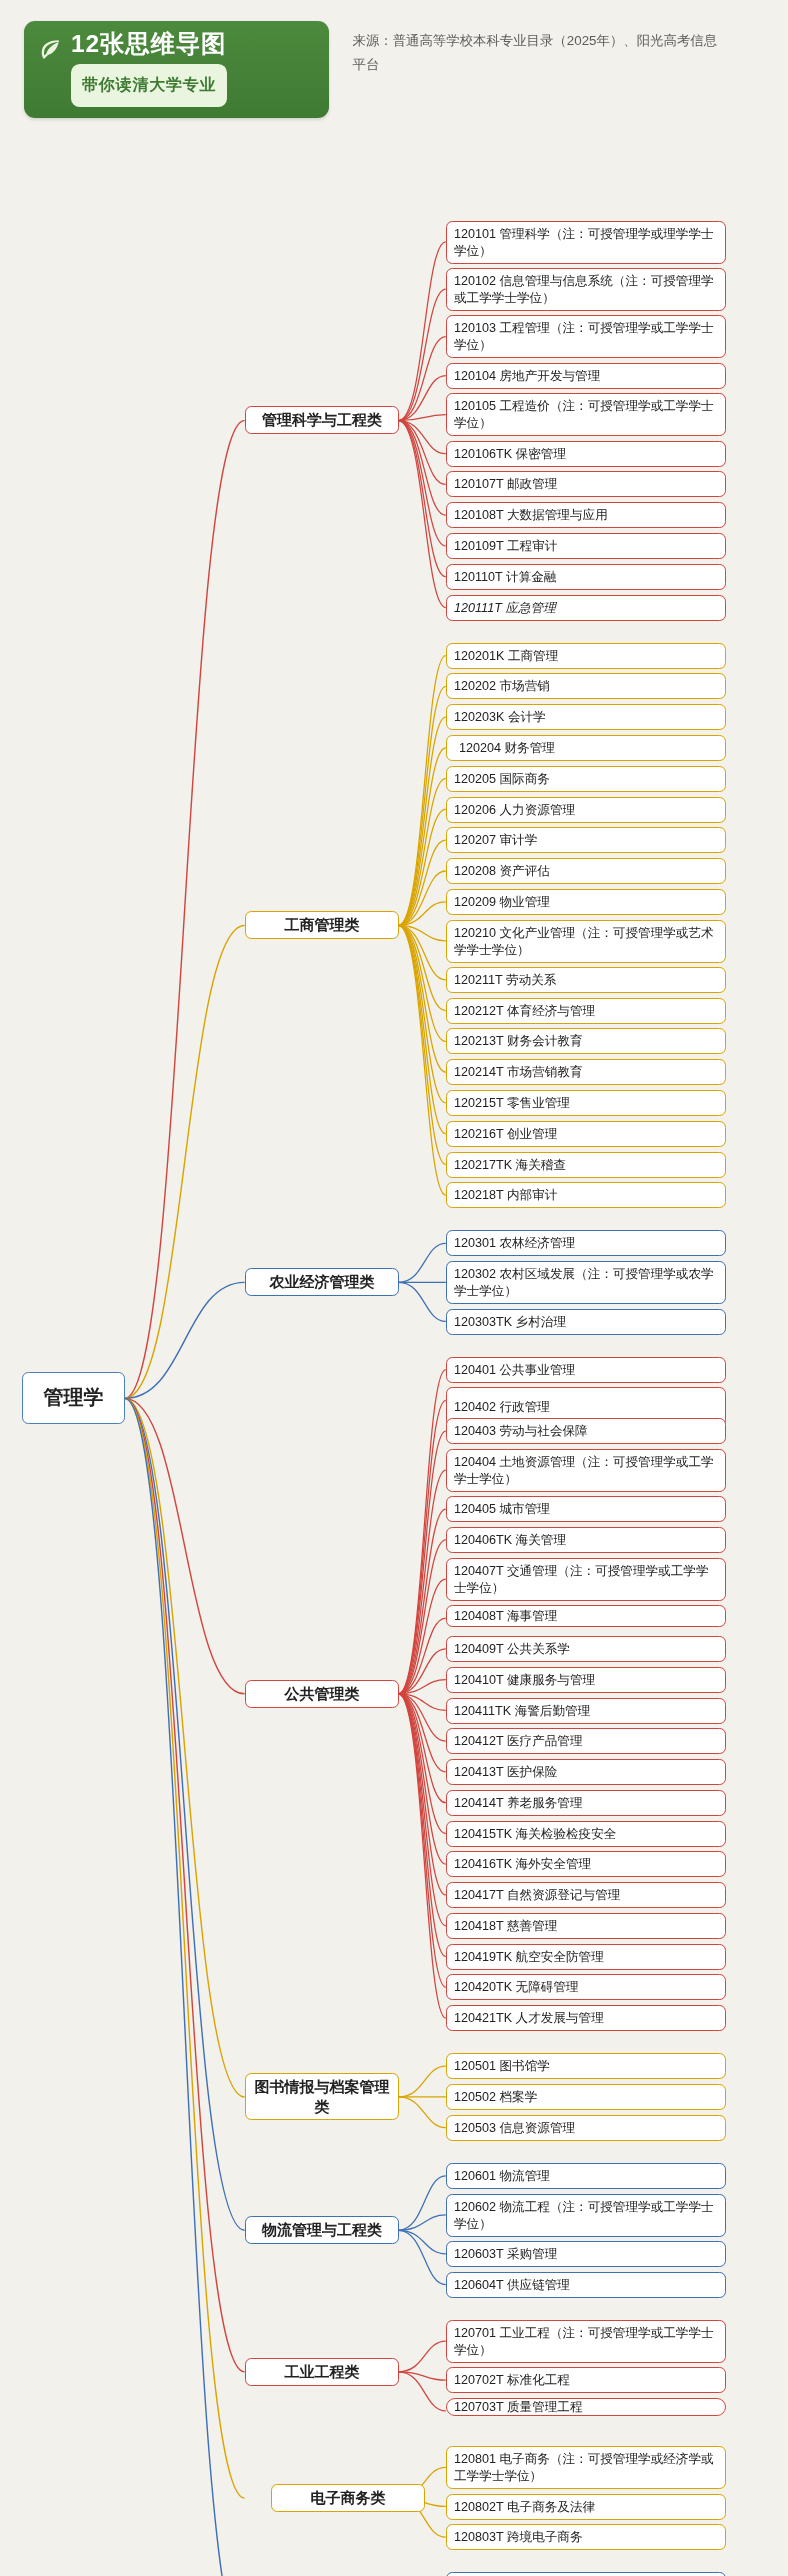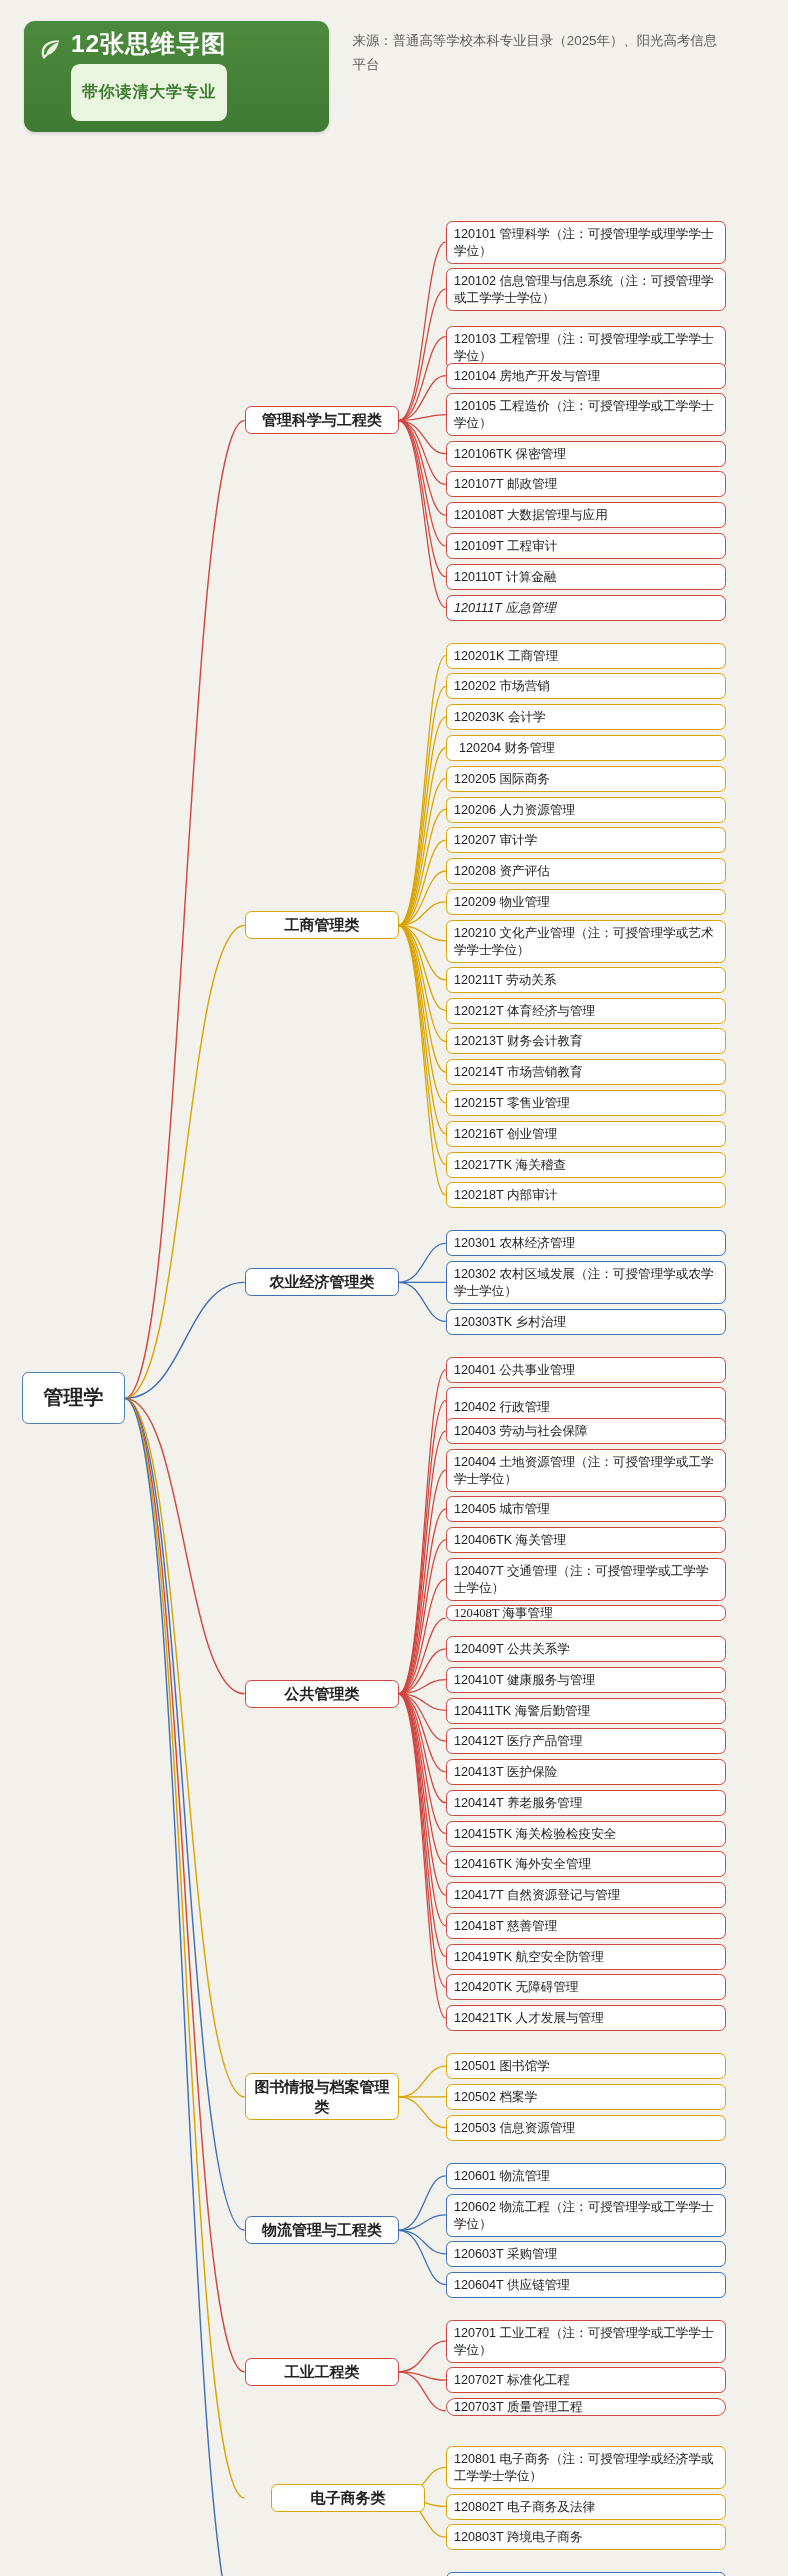--- a/index.html
+++ b/index.html
@@ -48,21 +48,21 @@
     line-height:28px;
   }
   .badge-line2{
     display:inline-block;
     margin-top:5.5px;
     background:#eaf5df;
     color:#3f7a33;
     font-size:16px;
     font-weight:bold;
     border-radius:8.7px;
-    padding:18px 11px;
+    padding:11px 11px;
     letter-spacing:0.8px;
   }
   .source{
     margin-left:24px;
     margin-top:8px;
     color:#5c5c5c;
     font-size:13.4px;
     line-height:24px;
     max-width:371px;
   }
@@ -220,21 +220,21 @@
         <path d="M158,1623 C234,1623 234,2857 310,2857" fill="none" stroke="#d1453f" stroke-width="1.8"></path>
         <path d="M158,1623 C234,1623 234,3017 310,3017" fill="none" stroke="#d9a400" stroke-width="1.8"></path>
         <path d="M158,1623 C234,1623 234,3205.5 310,3205.5" fill="none" stroke="#3f6fb5" stroke-width="1.8"></path>
       </svg>
 
     <div class="node root">管理学</div>
 
     <div id="nodes">
         <div class="node leafnode" style="top: 103px; height: 43px; border-color: rgb(209, 69, 63);">120101 管理科学（注：可授管理学或理学学士学位）</div>
         <div class="node leafnode" style="top: 150px; height: 43px; border-color: rgb(209, 69, 63);">120102 信息管理与信息系统（注：可授管理学或工学学士学位）</div>
-        <div class="node leafnode" style="top: 197px; height: 43px; border-color: rgb(209, 69, 63); margin-top: 11px;">120103 工程管理（注：可授管理学或工学学士学位）</div>
+        <div class="node leafnode" style="top: 197px; height: 43px; border-color: rgb(209, 69, 63);">120103 工程管理（注：可授管理学或工学学士学位）</div>
         <div class="node leafnode" style="top: 245px; height: 26px; border-color: rgb(209, 69, 63);">120104 房地产开发与管理</div>
         <div class="node leafnode" style="top: 275px; height: 43px; border-color: rgb(209, 69, 63);">120105 工程造价（注：可授管理学或工学学士学位）</div>
         <div class="node leafnode" style="top: 323px; height: 26px; border-color: rgb(209, 69, 63);">120106TK 保密管理</div>
         <div class="node leafnode" style="top: 353px; height: 26px; border-color: rgb(209, 69, 63);">120107T 邮政管理</div>
         <div class="node leafnode" style="top: 384px; height: 26px; border-color: rgb(209, 69, 63);">120108T 大数据管理与应用</div>
         <div class="node leafnode" style="top: 415px; height: 26px; border-color: rgb(209, 69, 63);">120109T 工程审计</div>
         <div class="node leafnode" style="top: 446px; height: 26px; border-color: rgb(209, 69, 63);">120110T 计算金融</div>
         <div class="node leafnode" style="top: 477px; height: 26px; border-color: rgb(209, 69, 63); font-style: italic;">120111T 应急管理</div>
         <div class="node cat" style="top: 288px; width: 154px; height: 28px; border-color: rgb(209, 69, 63);">管理科学与工程类</div>
         <div class="node leafnode" style="top: 525px; height: 26px; border-color: rgb(217, 164, 0);">120201K 工商管理</div>
@@ -260,21 +260,21 @@
         <div class="node leafnode" style="top: 1143px; height: 43px; border-color: rgb(63, 111, 181);">120302 农村区域发展（注：可授管理学或农学学士学位）</div>
         <div class="node leafnode" style="top: 1191px; height: 26px; border-color: rgb(63, 111, 181);">120303TK 乡村治理</div>
         <div class="node cat" style="top: 1150px; width: 154px; height: 28px; border-color: rgb(63, 111, 181);">农业经济管理类</div>
         <div class="node leafnode" style="top: 1239px; height: 26px; border-color: rgb(209, 69, 63);">120401 公共事业管理</div>
         <div class="node leafnode" style="top: 1269px; height: 40px; border-color: rgb(209, 69, 63);">120402 行政管理</div>
         <div class="node leafnode" style="top: 1300px; height: 26px; border-color: rgb(209, 69, 63);">120403 劳动与社会保障</div>
         <div class="node leafnode" style="top: 1331px; height: 43px; border-color: rgb(209, 69, 63);">120404 土地资源管理（注：可授管理学或工学学士学位）</div>
         <div class="node leafnode" style="top: 1378px; height: 26px; border-color: rgb(209, 69, 63);">120405 城市管理</div>
         <div class="node leafnode" style="top: 1409px; height: 26px; border-color: rgb(209, 69, 63);">120406TK 海关管理</div>
         <div class="node leafnode" style="top: 1440px; height: 43px; border-color: rgb(209, 69, 63);">120407T 交通管理（注：可授管理学或工学学士学位）</div>
-        <div class="node leafnode" style="top: 1487px; height: 16px; border-color: rgb(209, 69, 63); font-family: Liberation Serif, serif;">120408T 海事管理</div>
+        <div class="node leafnode" style="top: 1487px; height: 22px; border-color: rgb(209, 69, 63);">120408T 海事管理</div>
         <div class="node leafnode" style="top: 1518px; height: 26px; border-color: rgb(209, 69, 63);">120409T 公共关系学</div>
         <div class="node leafnode" style="top: 1549px; height: 26px; border-color: rgb(209, 69, 63);">120410T 健康服务与管理</div>
         <div class="node leafnode" style="top: 1580px; height: 26px; border-color: rgb(209, 69, 63);">120411TK 海警后勤管理</div>
         <div class="node leafnode" style="top: 1610px; height: 26px; border-color: rgb(209, 69, 63);">120412T 医疗产品管理</div>
         <div class="node leafnode" style="top: 1641px; height: 26px; border-color: rgb(209, 69, 63);">120413T 医护保险</div>
         <div class="node leafnode" style="top: 1672px; height: 26px; border-color: rgb(209, 69, 63);">120414T 养老服务管理</div>
         <div class="node leafnode" style="top: 1703px; height: 26px; border-color: rgb(209, 69, 63);">120415TK 海关检验检疫安全</div>
         <div class="node leafnode" style="top: 1733px; height: 26px; border-color: rgb(209, 69, 63);">120416TK 海外安全管理</div>
         <div class="node leafnode" style="top: 1764px; height: 26px; border-color: rgb(209, 69, 63);">120417T 自然资源登记与管理</div>
         <div class="node leafnode" style="top: 1795px; height: 26px; border-color: rgb(209, 69, 63);">120418T 慈善管理</div>

